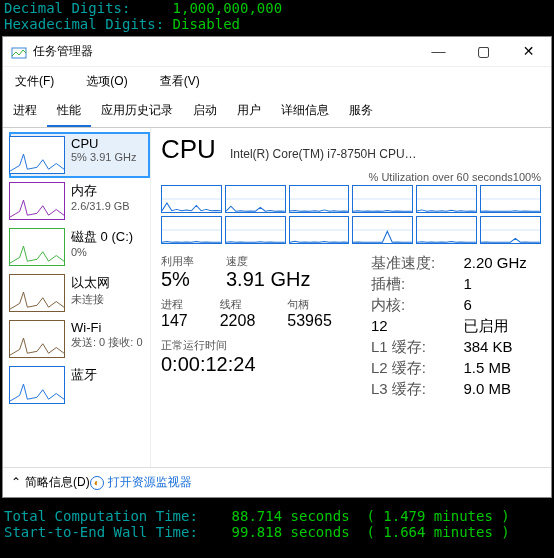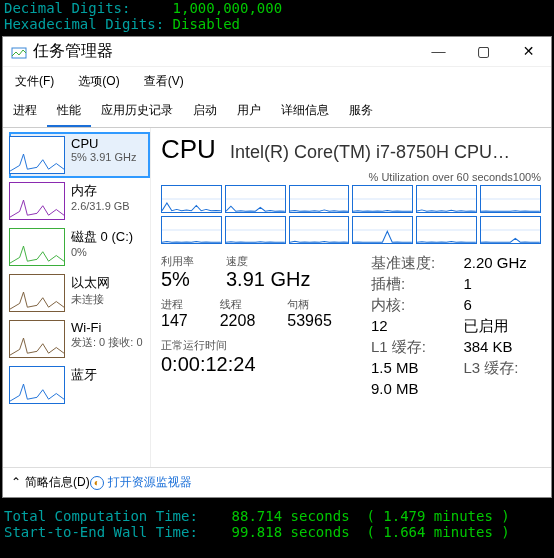--- a/index.html
+++ b/index.html
@@ -29,40 +29,40 @@
     flex-direction: column;
   }
   .titlebar {
     display: flex;
     align-items: center;
     height: 30px;
     padding-left: 8px;
     border-bottom: 1px solid #f0f0f0;
   }
   .titlebar .icon { width: 16px; height: 16px; margin-right: 6px; display:flex; align-items:center; justify-content:center; }
-  .titlebar .title { flex: 1; font-size: 16px; }
+  .titlebar .title { flex: 1; font-size: 12px; }
   .win-btn { width: 45px; height: 30px; display:flex; align-items:center; justify-content:center; font-size:14px; font-family: "Segoe UI Symbol"; }
-  .menubar { display: flex; gap: 16px; padding: 4px 8px; font-size: 12px; }
+  .menubar { display: flex; gap: 24px; padding: 4px 8px; font-size: 12px; }
   .menubar span { padding: 2px 4px; }
   .tabbar { display: flex; border-bottom: 1px solid #ccc; font-size: 12px; }
   .tab { padding: 6px 10px; }
   .tab.active { border-bottom: 2px solid #1a6fd8; color:#000; }
   .content { display: flex; flex: 1; overflow: hidden; }
   .sidebar { width: 148px; border-right: 1px solid #eee; overflow-y: auto; padding: 4px 0 4px 6px; }
   .side-item { display: flex; gap: 6px; padding: 4px 0; }
   .side-item.selected { background: #e6f0fb; outline: 2px solid #309aff; outline-offset: -2px; }
   .thumb { width: 56px; height: 38px; border: 1px solid; position: relative; overflow:hidden; background:#fff; }
   .thumb svg { width:100%; height:100%; display:block; }
   .side-labels { display:flex; flex-direction:column; font-size:12px; }
   .side-name { font-size: 13px; }
   .side-sub { color:#555; font-size: 11px; }
   .detail { flex: 1; padding: 6px 10px; overflow: hidden; display:flex; flex-direction:column; }
   .detail-header { display:flex; align-items: baseline; gap: 14px; }
   .cpu-title { font-size: 26px; font-weight: 400; }
-  .cpu-name { font-size: 18px; color: #333; white-space: nowrap; overflow:hidden; text-overflow: ellipsis; flex:1; }
+  .cpu-name { font-size: 12px; color: #333; white-space: nowrap; overflow:hidden; text-overflow: ellipsis; flex:1; }
   .chart-label-row { display:flex; justify-content: flex-end; font-size: 11px; color:#555; margin-top:6px; }
   .cores-grid { display: grid; grid-template-columns: repeat(6, 1fr); gap: 3px; margin-top: 2px; }
   .core-cell { height: 28px; border: 1px solid #1a6fd8; background:#fff; position:relative; overflow:hidden; }
   .core-cell svg { width:100%; height:100%; display:block; }
   .stats-row { display:flex; margin-top: 10px; gap: 0; }
   .stats-left { width: 210px; }
   .stats-right { flex: 1; font-size: 11px; }
   .stat-cols { display:flex; gap: 32px; }
   .stat-col { display:flex; flex-direction:column; }
   .stat-lbl { font-size: 11px; color:#555; }
@@ -301,20 +301,21 @@
               <span class="info-k">基准速度:</span>
               <span>2.20 GHz</span>
               <span class="info-k">插槽:</span>
               <span>1</span>
               <span class="info-k">内核:</span>
               <span>6</span>
               <span>12</span>
               <span>已启用</span>
               <span class="info-k">L1 缓存:</span>
               <span>384 KB</span>
+              <span class="info-k">L2 缓存:</span>
               <span>1.5 MB</span>
               <span class="info-k">L3 缓存:</span>
               <span>9.0 MB</span>
             </div>
         </div>
       </div>
     </div>
   </div>
 
   <div class="footer">

